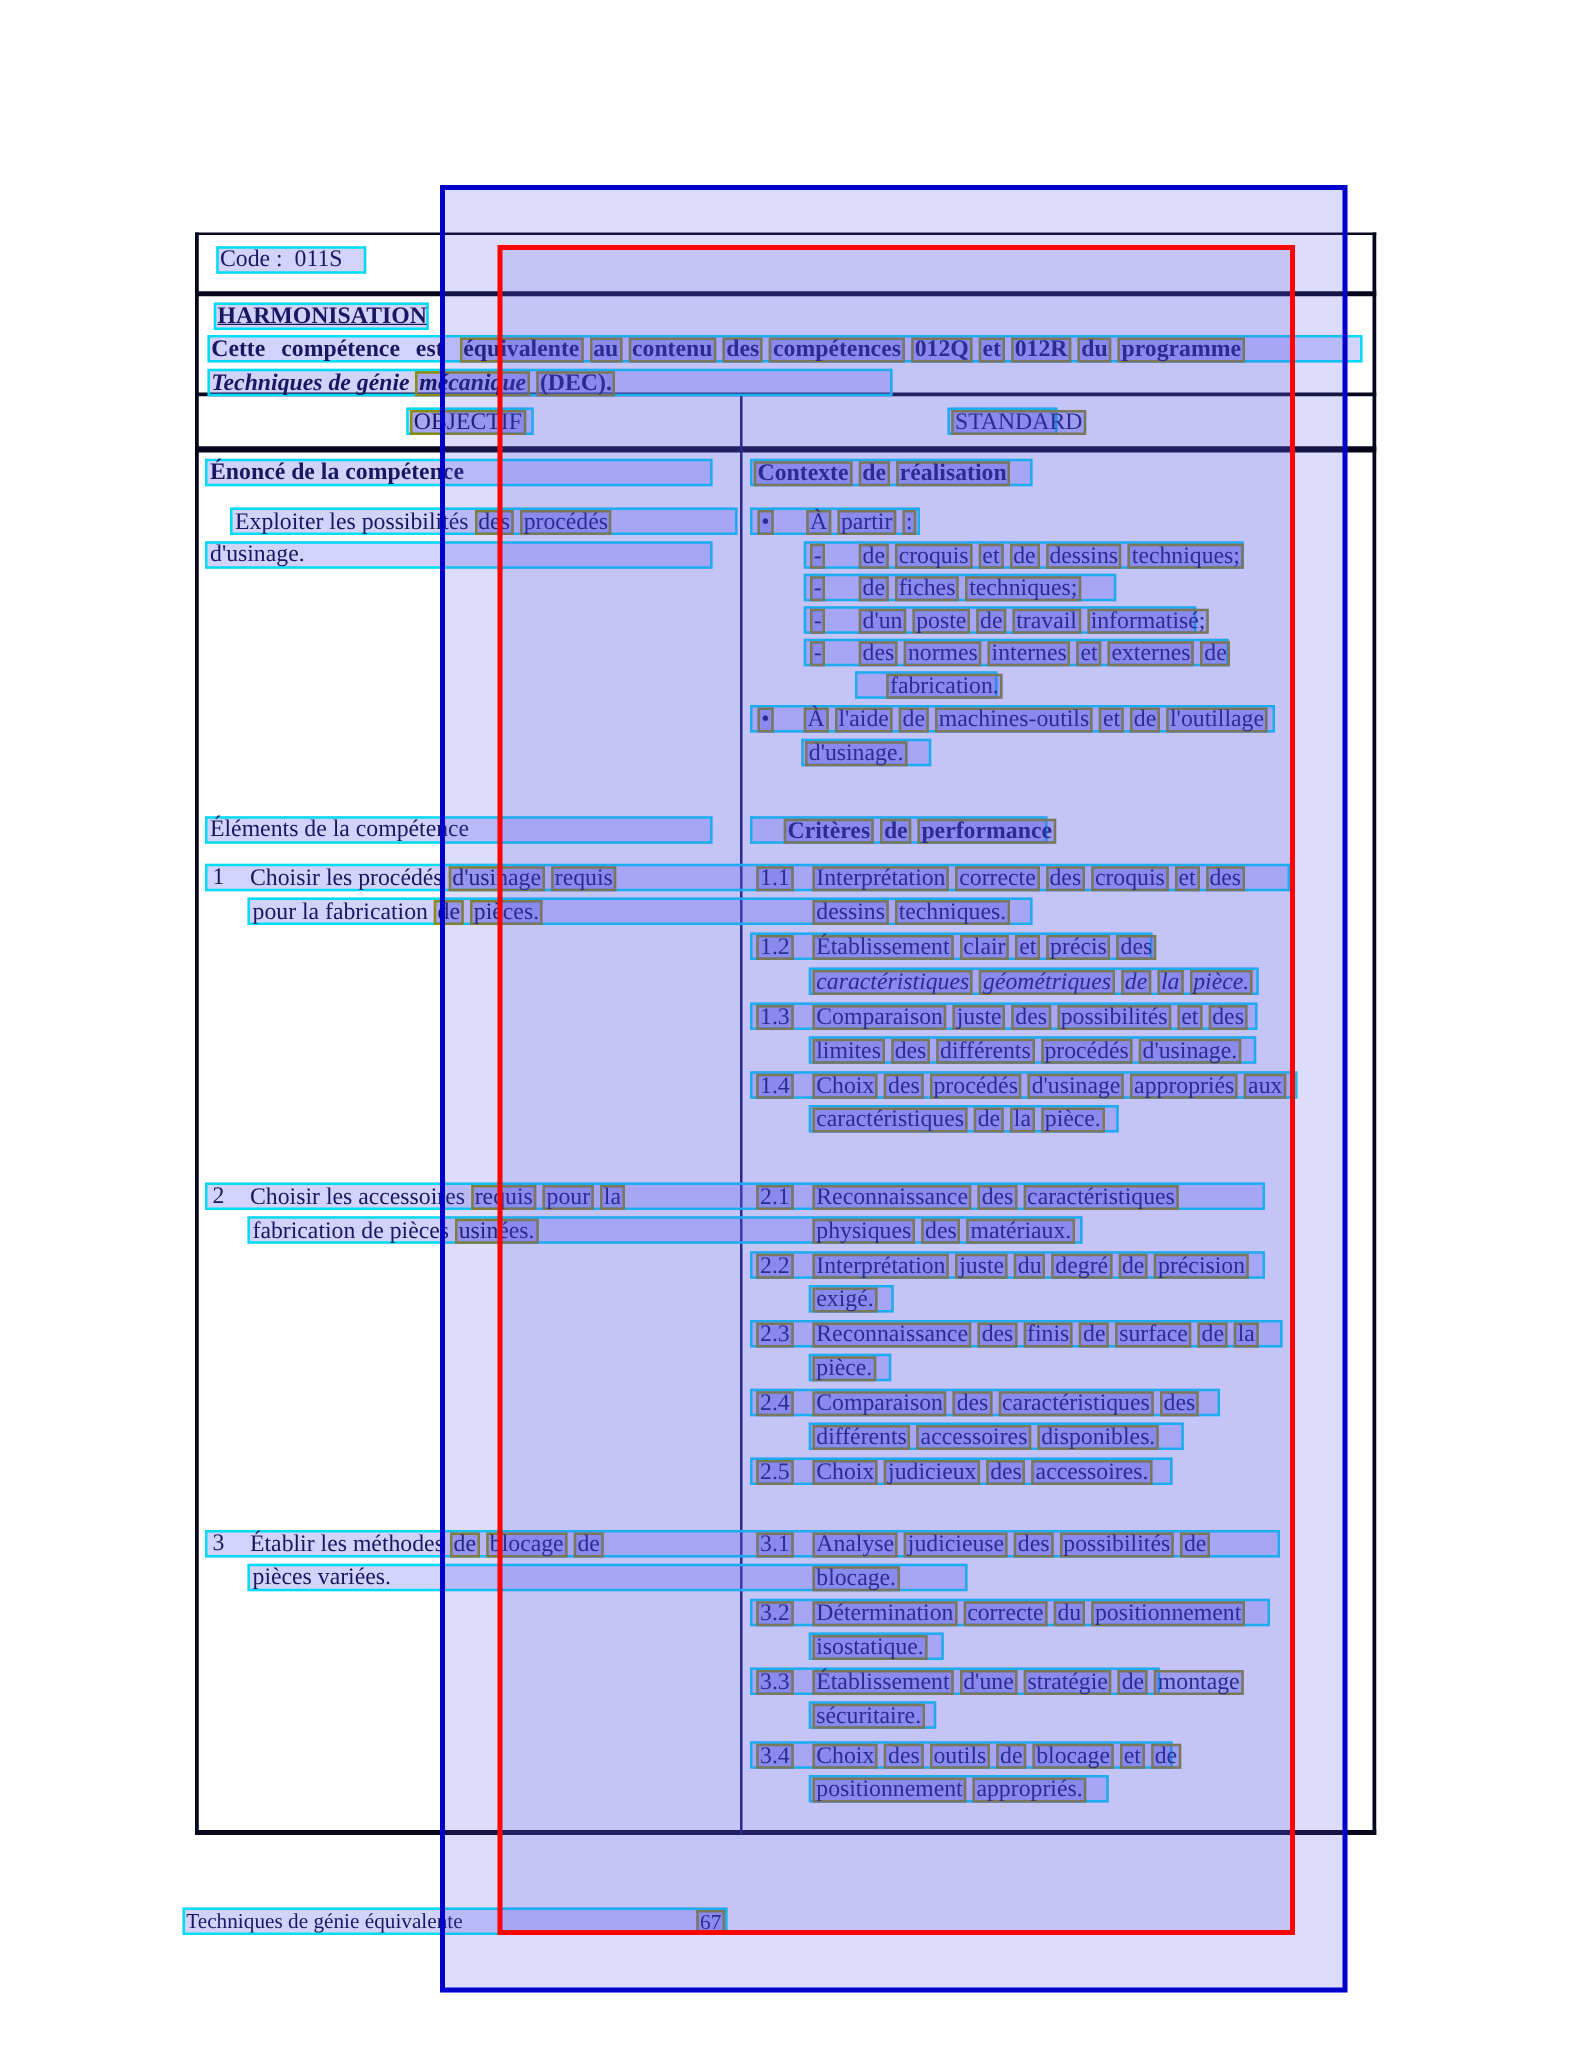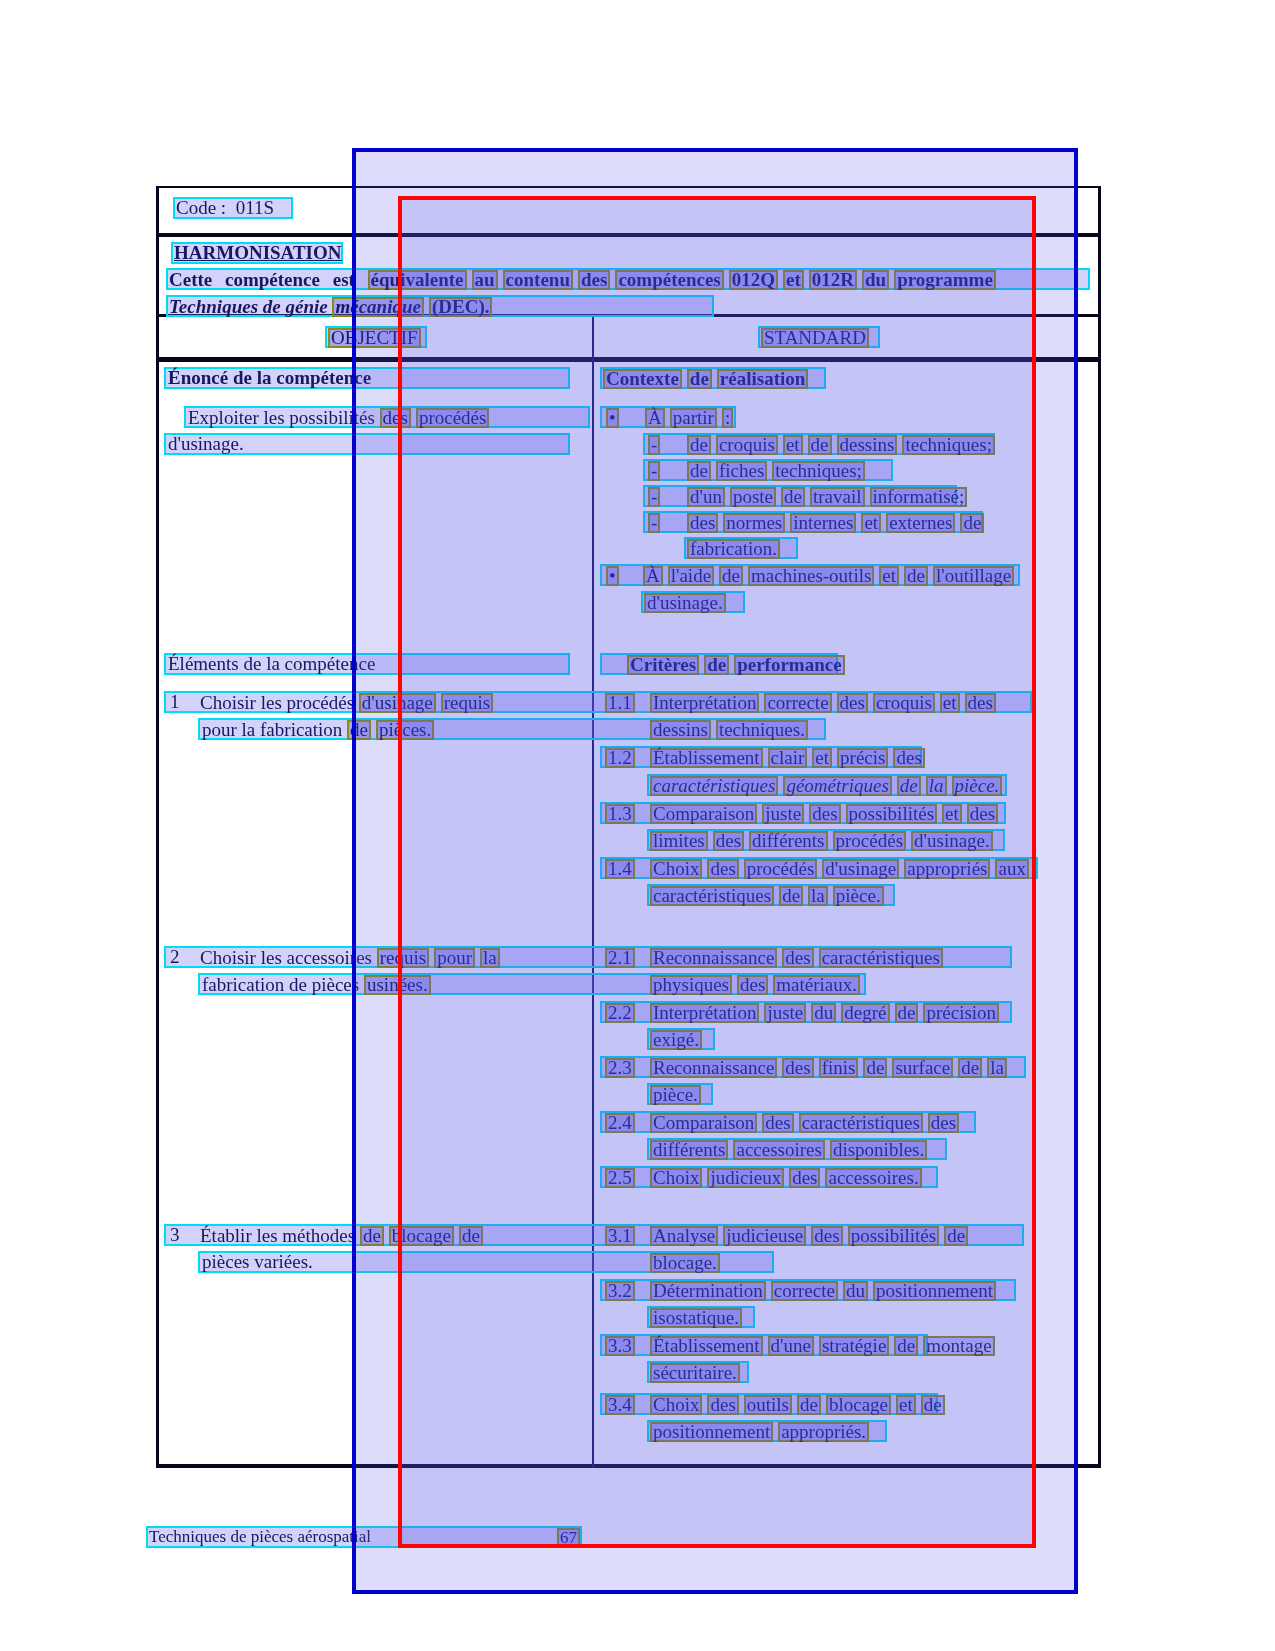--- a/index.html
+++ b/index.html
@@ -42,21 +42,21 @@
       </div>
       <div class="line" style="left: 166px; top: 268px; width: 924px; word-spacing: 8px;">
         <div class="part" style="left: 1px;"><span style="font-weight: bold;">Cette compétence est </span><span class="wbox" style="font-weight: bold;">équivalente</span><span class="wbox" style="font-weight: bold;">au</span><span class="wbox" style="font-weight: bold;">contenu</span><span class="wbox" style="font-weight: bold;">des</span><span class="wbox" style="font-weight: bold;">compétences</span><span class="wbox" style="font-weight: bold;">012Q</span><span class="wbox" style="font-weight: bold;">et</span><span class="wbox" style="font-weight: bold;">012R</span><span class="wbox" style="font-weight: bold;">du</span><span class="wbox" style="font-weight: bold;">programme</span></div>
       </div>
       <div class="line" style="left: 166px; top: 295px; width: 548px;">
         <div class="part" style="left: 1px;"><span style="font-weight: bold; font-style: italic;">Techniques de génie </span><span class="wbox" style="font-weight: bold; font-style: italic;">mécanique</span><span class="wbox" style="font-weight: bold;">(DEC).</span></div>
       </div>
       <div class="line" style="left: 325px; top: 326px; width: 102px;">
         <div class="part" style="left: 1px;"><span class="wbox">OBJECTIF</span></div>
       </div>
-      <div class="line" style="left: 758px; top: 326px; width: 122px;">
+      <div class="line" style="left: 758px; top: 326px; width: 88px;">
         <div class="part" style="left: 1px;"><span class="wbox">STANDARD</span></div>
       </div>
       <div class="line" style="left: 164px; top: 367px; width: 406px;">
         <div class="part" style="left: 2px;"><span style="font-weight: bold;">Énoncé de la compétence</span></div>
       </div>
       <div class="line" style="left: 600px; top: 367px; width: 226px;">
         <div class="part" style="left: 1px;"><span class="wbox" style="font-weight: bold;">Contexte</span><span class="wbox" style="font-weight: bold;">de</span><span class="wbox" style="font-weight: bold;">réalisation</span></div>
       </div>
       <div class="line" style="left: 164px; top: 406px; width: 406px; margin-left: 20px;">
         <div class="part" style="left: 2px;"><span>Exploiter les possibilités </span><span class="wbox">des</span><span class="wbox">procédés</span></div>
@@ -78,21 +78,21 @@
       </div>
       <div class="line" style="left: 643px; top: 485px; width: 314px;">
         <div class="part" style="left: 3px;"><span class="wbox">-</span></div>
         <div class="part" style="left: 42px;"><span class="wbox">d'un</span><span class="wbox">poste</span><span class="wbox">de</span><span class="wbox">travail</span><span class="wbox">informatisé;</span></div>
       </div>
       <div class="line" style="left: 643px; top: 511px; width: 340px;">
         <div class="part" style="left: 3px;"><span class="wbox">-</span></div>
         <div class="part" style="left: 42px;"><span class="wbox">des</span><span class="wbox">normes</span><span class="wbox">internes</span><span class="wbox">et</span><span class="wbox">externes</span><span class="wbox">de</span></div>
       </div>
       <div class="line" style="left: 684px; top: 537px; width: 114px;">
-        <div class="part" style="left: 1px;"><span class="wbox">fabrication.</span></div>
+        <div class="part" style="left: 1px; padding-left: 22px;"><span class="wbox">fabrication.</span></div>
       </div>
       <div class="line" style="left: 600px; top: 564px; width: 420px;">
         <div class="part" style="left: 4px;"><span class="wbox">•</span></div>
         <div class="part" style="left: 41px;"><span class="wbox">À</span><span class="wbox">l'aide</span><span class="wbox">de</span><span class="wbox">machines-outils</span><span class="wbox">et</span><span class="wbox">de</span><span class="wbox">l'outillage</span></div>
       </div>
       <div class="line" style="left: 641px; top: 591px; width: 104px;">
         <div class="part" style="left: 1px;"><span class="wbox">d'usinage.</span></div>
       </div>
       <div class="line" style="left: 164px; top: 653px; width: 406px;">
         <div class="part" style="left: 2px;"><span style="font-weight: normal;">Éléments de la compétence</span></div>
@@ -191,20 +191,20 @@
         <div class="part" style="left: 1px;"><span class="wbox">sécuritaire.</span></div>
       </div>
       <div class="line" style="left: 600px; top: 1393px; width: 338px;">
         <div class="part" style="left: 3px;"><span class="wbox">3.4</span></div>
         <div class="part" style="left: 48px;"><span class="wbox">Choix</span><span class="wbox">des</span><span class="wbox">outils</span><span class="wbox">de</span><span class="wbox">blocage</span><span class="wbox">et</span><span class="wbox">de</span></div>
       </div>
       <div class="line" style="left: 647px; top: 1420px; width: 240px;">
         <div class="part" style="left: 1px;"><span class="wbox">positionnement</span><span class="wbox">appropriés.</span></div>
       </div>
       <div class="line" style="left: 146px; top: 1526px; width: 436px; font-size: 17px;">
-        <div class="part" style="left: 1px;"><span>Techniques de pièces aérospatial</span></div>
+        <div class="part" style="left: 1px;"><span>Techniques de génie équivalente</span></div>
         <div class="part" style="left: 409px;"><span class="wbox">67</span></div>
       </div>
     </div>
 
   <div id="blue-overlay" class="overlay"></div>
   <div id="red-overlay" class="overlay"></div>
 </div>
 
 </body></html>

